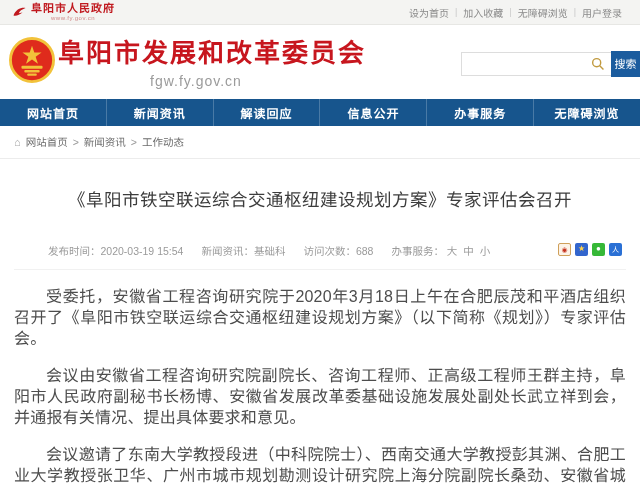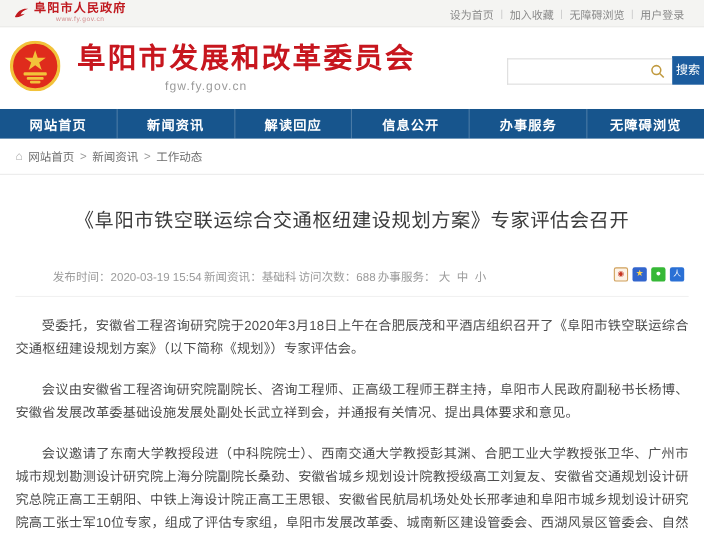--- a/index.html
+++ b/index.html
@@ -20,29 +20,29 @@
   .gov-logo-txt{display:flex;flex-direction:column;line-height:1;}
   .gov-name{font-size:11px;font-weight:bold;color:#c0191f;letter-spacing:1px;}
   .gov-url{font-size:6px;color:#d08a8a;text-align:center;margin-top:1px;letter-spacing:.5px;}
   .top-links{display:flex;align-items:center;font-size:10px;color:#8a8a8a;}
   .top-links .lnk{cursor:pointer;padding:0 6px;white-space:nowrap;}
   .top-links .sep{color:#c9c9c9;font-size:9px;}
   
   .header{height:74px;position:relative;background:#fff;}
   .emblem{position:absolute;left:9px;top:12px;}
   .site-title{
-    position:absolute;left:70px;top:16px;
+    position:absolute;left:58px;top:16px;
     font-size:26px;font-weight:bold;color:#c7161e;letter-spacing:2px;line-height:1;
     font-family:"Liberation Serif","DejaVu Serif",serif;
   }
   .site-domain{
     position:absolute;left:150px;top:48px;
-    font-size:11px;color:#9b9b9b;letter-spacing:1px;
+    font-size:14px;color:#9b9b9b;letter-spacing:1px;
   }
-  .search{position:absolute;right:0;top:26px;display:flex;align-items:flex-end;}
+  .search{position:absolute;right:0;top:26px;display:flex;align-items:center;}
   .search-input-wrap{position:relative;}
   .search-input{
     width:150px;height:24px;border:1px solid #ddd;border-right:none;
     box-sizing:border-box;padding:0 24px 0 8px;font-size:11px;outline:none;background:#fff;
   }
   .search-glass{position:absolute;right:6px;top:5px;}
   .search-btn{
     width:29px;height:26px;border:none;background:#1b5c9e;color:#fff;
     font-size:11px;cursor:pointer;padding:0;line-height:26px;
     font-family:inherit;
@@ -63,35 +63,35 @@
   .breadcrumb .crumb{cursor:pointer;}
   .breadcrumb .bsep{color:#999;}
   
   .article{padding:0 14px;}
   .article-title{
     margin:30px 10px 0;text-align:center;
     font-size:17.5px;font-weight:500;color:#3c3c3c;letter-spacing:.5px;line-height:1.35;
   }
   .meta{
     margin-top:30px;position:relative;height:16px;
-    font-size:10.5px;color:#9a9a9a;display:flex;gap:2px;padding-left:34px;align-items:center;
+    font-size:10.5px;color:#9a9a9a;display:flex;gap:18px;padding-left:34px;align-items:center;
   }
   .meta .fs-opt{cursor:pointer;margin-right:3px;color:#9a9a9a;}
   .share{position:absolute;right:4px;top:0;display:flex;gap:4px;}
   .share-ico{
     width:13px;height:13px;border-radius:2px;display:flex;align-items:center;justify-content:center;
     font-size:8px;line-height:1;cursor:pointer;color:#fff;box-sizing:border-box;
   }
   .ico-weibo{background:#fdf3e7;border:1px solid #cfa05a;color:#c5331f;font-size:7px;}
   .ico-qzone{background:#3265cd;color:#ffd34e;}
   .ico-wechat{background:#36b837;}
   .ico-qq{background:#2a70d5;font-size:7px;}
   .meta-divider{margin:10px 0 0;border-bottom:1px solid #f1f1f1;}
   .body-text p{
-    margin:16px 0 0;font-size:12px;color:#4d4d4d;line-height:21px;
+    margin:16px 0 0;font-size:16px;color:#4d4d4d;line-height:21px;
     text-indent:2em;text-align:justify;letter-spacing:.2px;
   }
 </style>
 </head>
 <body>
 
 <div class="topbar">
   <div class="gov-logo">
     <span>
       <svg width="15" height="15" viewBox="0 0 20 20">

